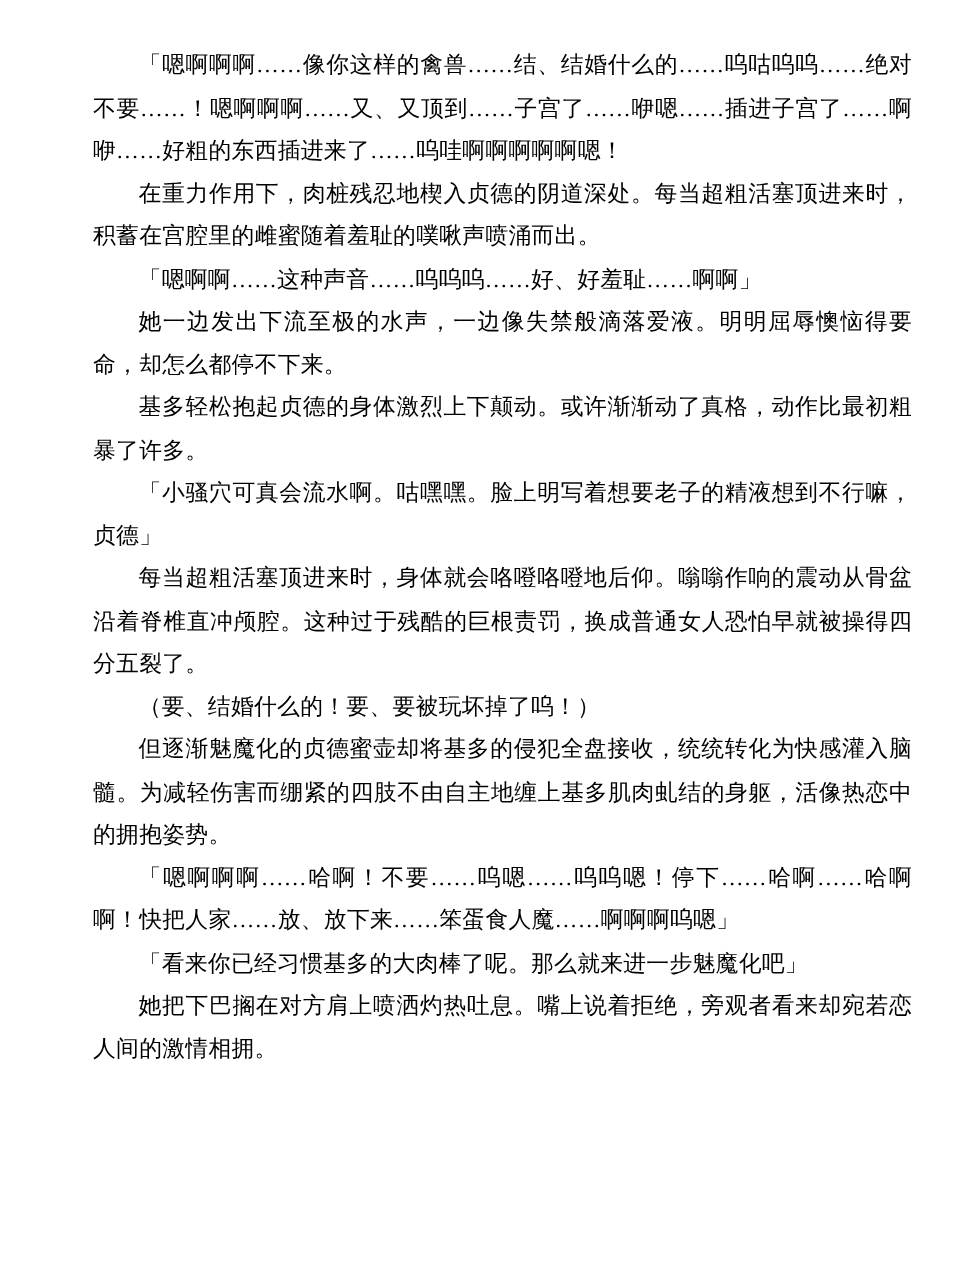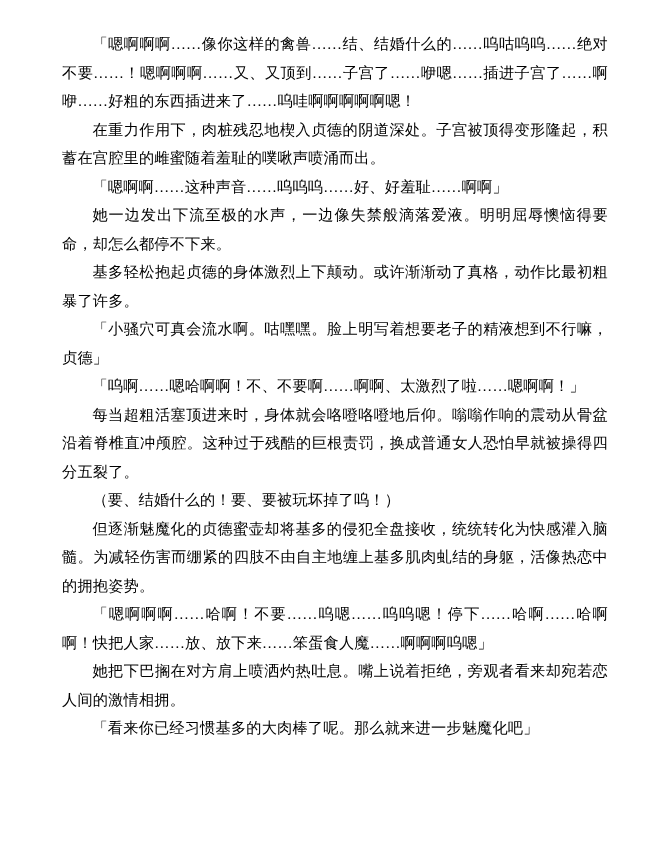--- a/index.html
+++ b/index.html
@@ -32,25 +32,24 @@
   }
   .indent {
     text-indent: 2em;
   }
 </style>
 </head>
 <body>
 
 <div id="page">
   <p class="para indent">「嗯啊啊啊……像你这样的禽兽……结、结婚什么的……呜咕呜呜……绝对不要……！嗯啊啊啊……又、又顶到……子宫了……咿嗯……插进子宫了……啊咿……好粗的东西插进来了……呜哇啊啊啊啊啊嗯！</p>
-  <p class="para indent">在重力作用下，肉桩残忍地楔入贞德的阴道深处。子宫被顶得变形隆起，积蓄在宫腔里的雌蜜随着羞耻的噗啾声喷涌而出。</p>
+  <p class="para indent">在重力作用下，肉桩残忍地楔入贞德的阴道深处。每当超粗活塞顶进来时，积蓄在宫腔里的雌蜜随着羞耻的噗啾声喷涌而出。</p>
   <p class="para indent">「嗯啊啊……这种声音……呜呜呜……好、好羞耻……啊啊」</p>
   <p class="para indent">她一边发出下流至极的水声，一边像失禁般滴落爱液。明明屈辱懊恼得要命，却怎么都停不下来。</p>
   <p class="para indent">基多轻松抱起贞德的身体激烈上下颠动。或许渐渐动了真格，动作比最初粗暴了许多。</p>
   <p class="para indent">「小骚穴可真会流水啊。咕嘿嘿。脸上明写着想要老子的精液想到不行嘛，贞德」</p>
-  <p class="para indent">「呜啊……嗯哈啊啊！不、不要啊……啊啊、太激烈了啦……嗯啊啊！」</p>
   <p class="para indent">每当超粗活塞顶进来时，身体就会咯噔咯噔地后仰。嗡嗡作响的震动从骨盆沿着脊椎直冲颅腔。这种过于残酷的巨根责罚，换成普通女人恐怕早就被操得四分五裂了。</p>
   <p class="para indent">（要、结婚什么的！要、要被玩坏掉了呜！）</p>
   <p class="para indent">但逐渐魅魔化的贞德蜜壶却将基多的侵犯全盘接收，统统转化为快感灌入脑髓。为减轻伤害而绷紧的四肢不由自主地缠上基多肌肉虬结的身躯，活像热恋中的拥抱姿势。</p>
   <p class="para indent">「嗯啊啊啊……哈啊！不要……呜嗯……呜呜嗯！停下……哈啊……哈啊啊！快把人家……放、放下来……笨蛋食人魔……啊啊啊呜嗯」</p>
+  <p class="para indent">「看来你已经习惯基多的大肉棒了呢。那么就来进一步魅魔化吧」</p>
   <p class="para indent">她把下巴搁在对方肩上喷洒灼热吐息。嘴上说着拒绝，旁观者看来却宛若恋人间的激情相拥。</p>
-  <p class="para indent">「看来你已经习惯基多的大肉棒了呢。那么就来进一步魅魔化吧」</p>
 </div>
 
 </body></html>

